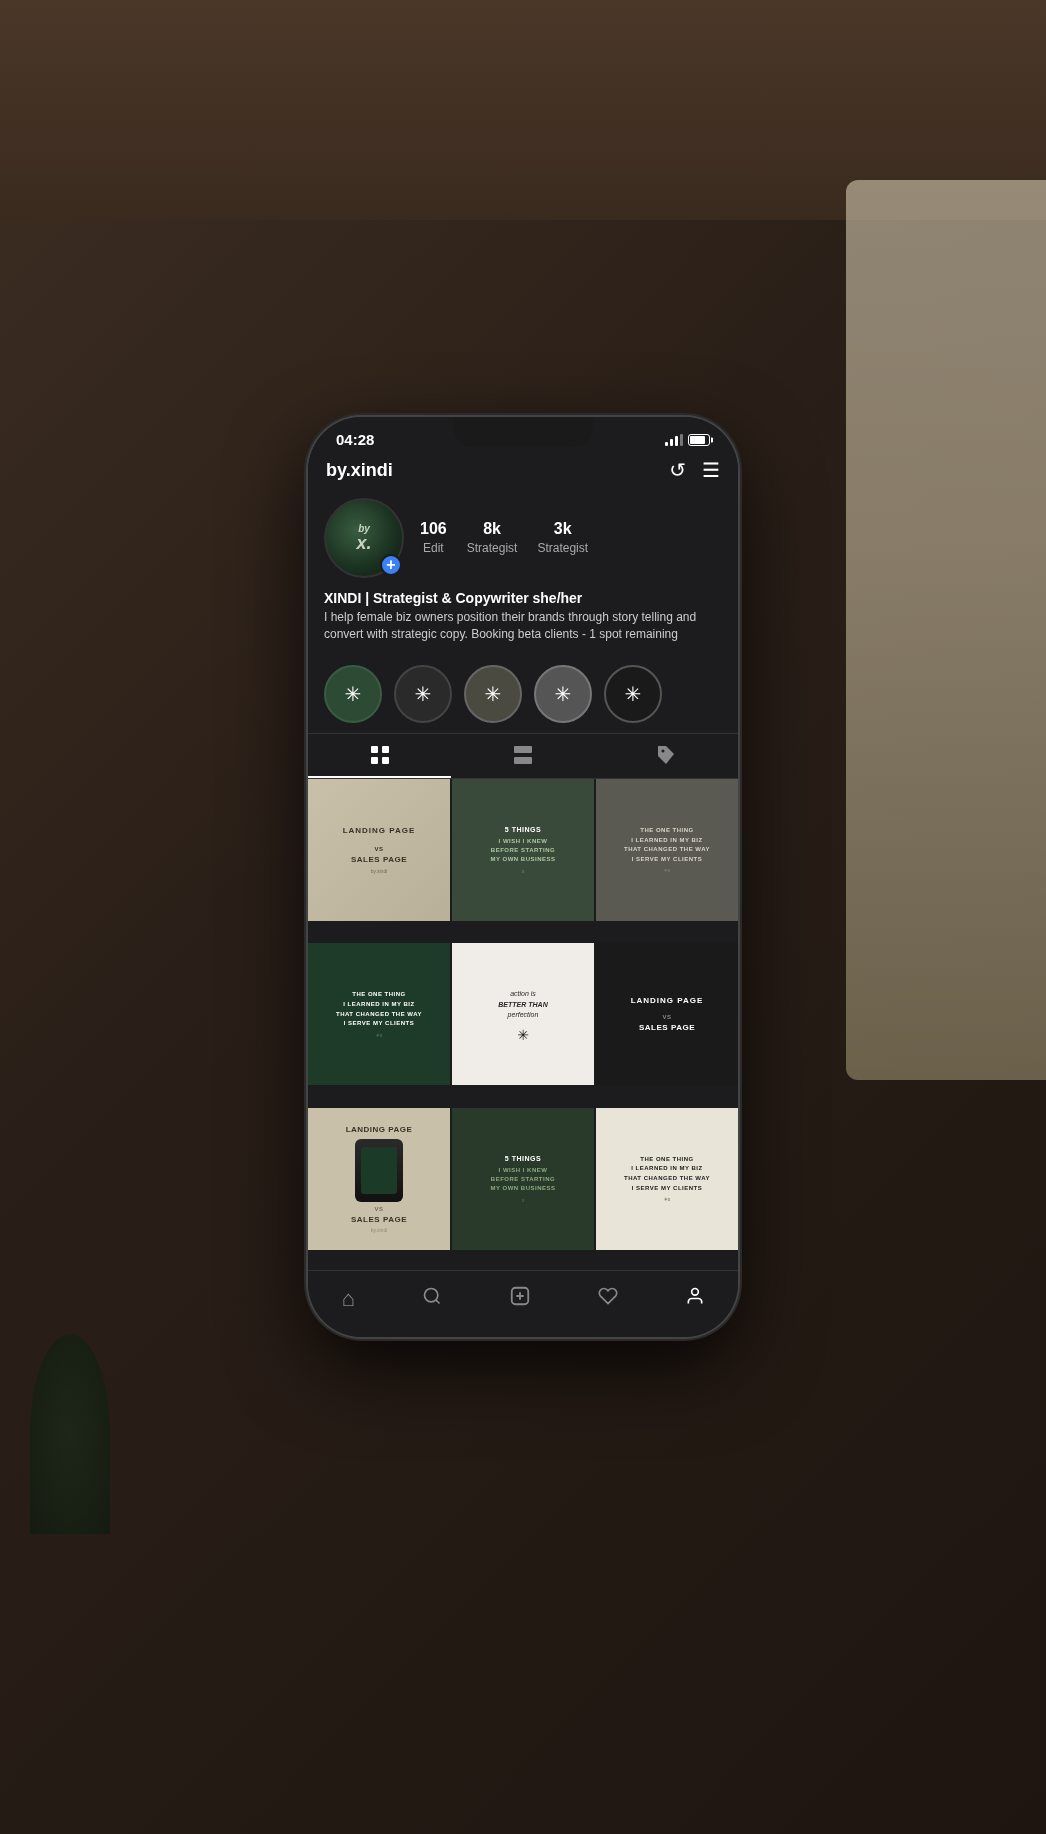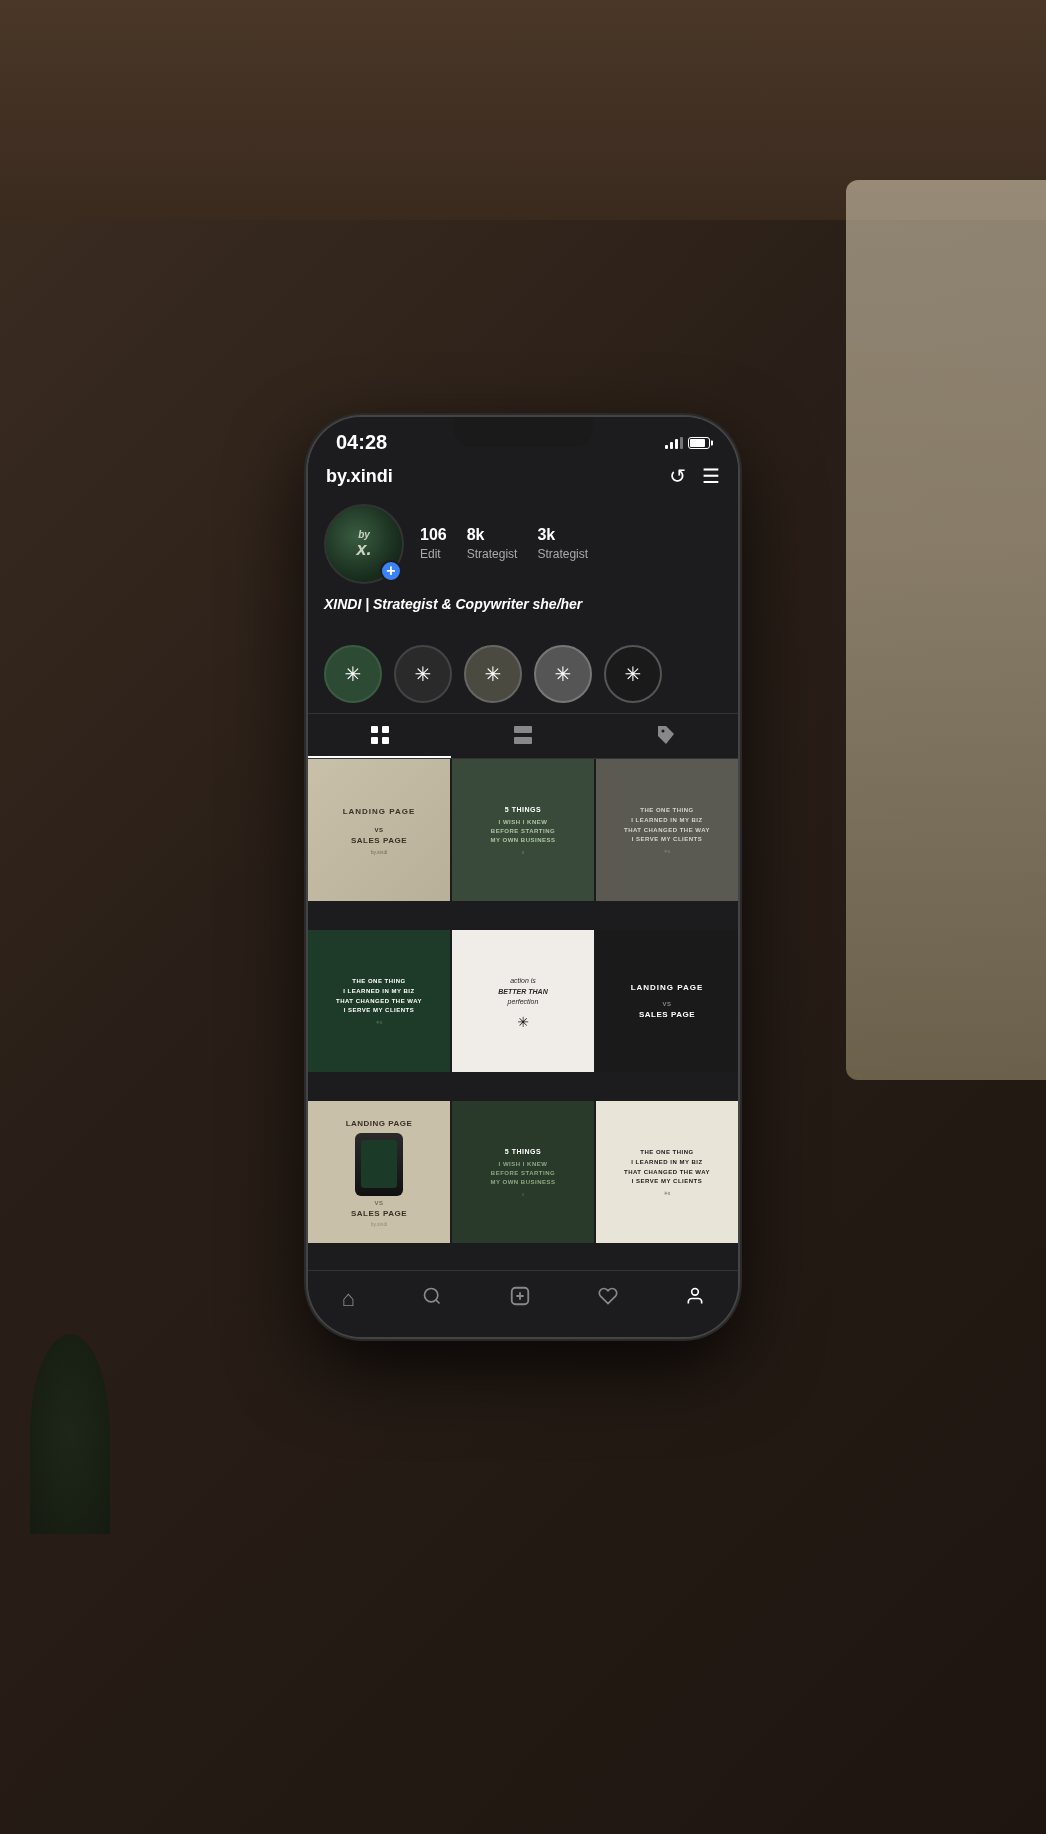--- a/index.html
+++ b/index.html
@@ -87,21 +87,21 @@
     
     .status-bar {
       display: flex;
       justify-content: space-between;
       align-items: center;
       padding: 14px 28px 4px;
       background: #1c1c1e;
       flex-shrink: 0;
     }
     .status-time {
-      font-size: 20px;
+      font-size: 15px;
       font-weight: 600;
       color: #fff;
     }
     .status-icons {
       display: flex;
       align-items: center;
       gap: 5px;
     }
     .signal-bars {
       display: flex;
@@ -204,20 +204,21 @@
       color: #fff;
       font-size: 16px;
       font-weight: 700;
       border: 2px solid #1c1c1e;
     }
     .stats-row {
       display: flex;
       gap: 20px;
     }
     .stat-item {
+      text-align: center;
     }
     .stat-number {
       font-size: 16px;
       font-weight: 700;
       color: #fff;
       display: block;
     }
     .stat-label {
       font-size: 12px;
       color: #aaa;
@@ -234,22 +235,21 @@
       font-weight: 600;
       cursor: pointer;
       margin-bottom: 10px;
       text-align: center;
     }
     
     .bio-name {
       font-size: 14px;
       font-weight: 700;
       color: #fff;
-      margin-bottom: 11px;
-      font-style: italic;
+      margin-bottom: 3px;
     }
     .bio-text {
       font-size: 12px;
       color: #ccc;
       line-height: 1.4;
     }
     
     .highlights {
       display: flex;
       gap: 12px;
@@ -539,20 +539,22 @@
             </div>
             <div class="stat-item">
               <span class="stat-number">3k</span>
               <span class="stat-label">Strategist</span>
             </div>
           </div>
         </div>
 
 
         <div class="bio-name">XINDI | Strategist &amp; Copywriter  she/her</div>
+        <div class="bio-text">I help female biz owners position their brands through story telling and convert with strategic copy.
+Booking beta clients - 1 spot remaining</div>
       </div>
 
       <div class="highlights">
         <div class="highlight-item">
           <div class="highlight-circle green">
             <span class="hl-icon hl-white">✳</span>
           </div>
         </div>
         <div class="highlight-item">
           <div class="highlight-circle gray1">

